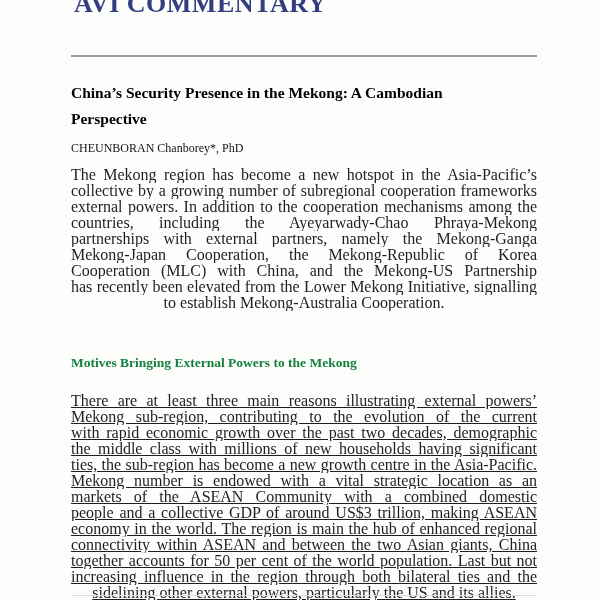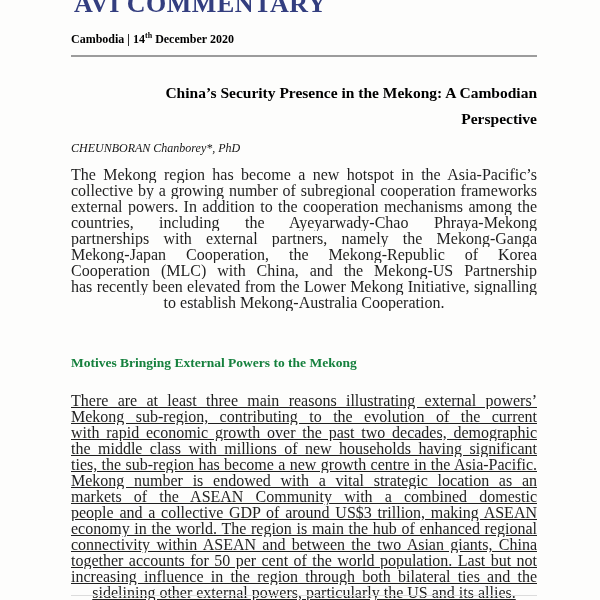--- a/index.html
+++ b/index.html
@@ -26,24 +26,24 @@
   }
   .dateline sup { font-size: 8px; line-height: 0; }
   .rule-top {
     position: absolute; top: 55px; left: 71px; width: 466px; height: 0;
     border-top: 2px solid #9c9c9c;
   }
   .article-title {
     position: absolute; top: 80px; left: 71px; width: 466px;
     font-size: 15.5px; font-weight: bold; color: #000;
   }
-  .article-title .tline { height: 26px; line-height: 26px; white-space: nowrap; text-align: right; }
+  .article-title .tline { height: 26px; line-height: 26px; white-space: nowrap; }
   .author {
     position: absolute; top: 140px; left: 71px; width: 466px;
-    font-style: italic; font-size: 12px; line-height: 16px; color: #141414;
+    font-size: 12px; line-height: 16px; color: #141414;
     white-space: nowrap;
   }
   .para {
     position: absolute; left: 71px; width: 466px;
     font-size: 16px; color: #1f1f1f;
   }
   #para1 { top: 167px; }
   #para2 { top: 393px; text-decoration: underline; }
   .para .tline { height: 16px; line-height: 16px; overflow: hidden; text-align: center; }
   .para .tline.just { text-align: justify; text-align-last: justify; }
@@ -57,21 +57,20 @@
     border-top: 1px solid #dcdcdc;
   }
 </style>
 </head>
 <body>
 
 <div class="page">
 
   <div class="masthead" style="color: rgb(51, 62, 127);">AVI COMMENTARY</div>
 
-  <div class="dateline"><span>Cambodia | 14</span><sup>th</sup><span> December 2020</span></div>
 
   <div class="rule-top"></div>
 
   <div class="article-title">
       <div class="tline">China’s Security Presence in the Mekong: A Cambodian</div>
       <div class="tline">Perspective</div>
     </div>
 
   <div class="author">CHEUNBORAN Chanborey*, PhD</div>
 

